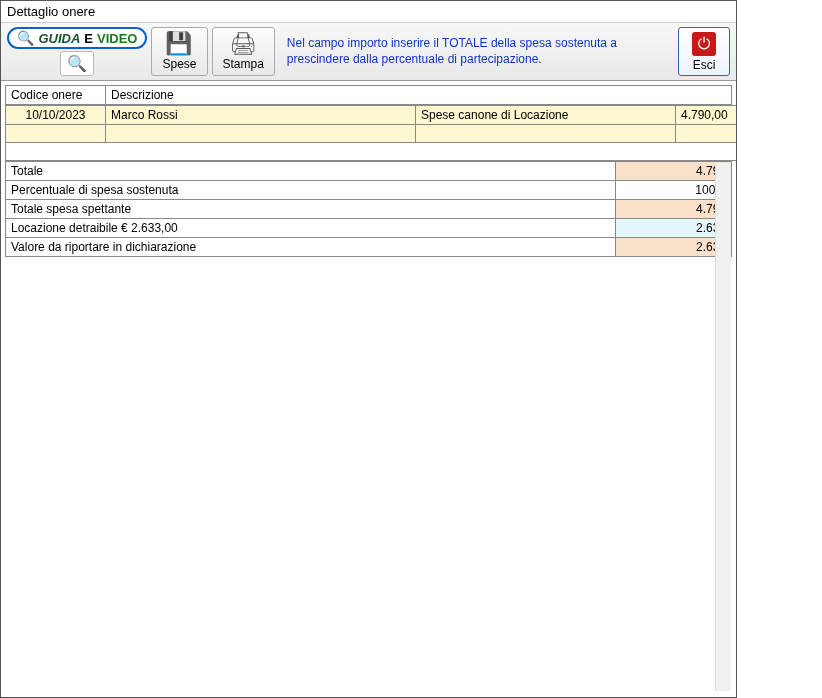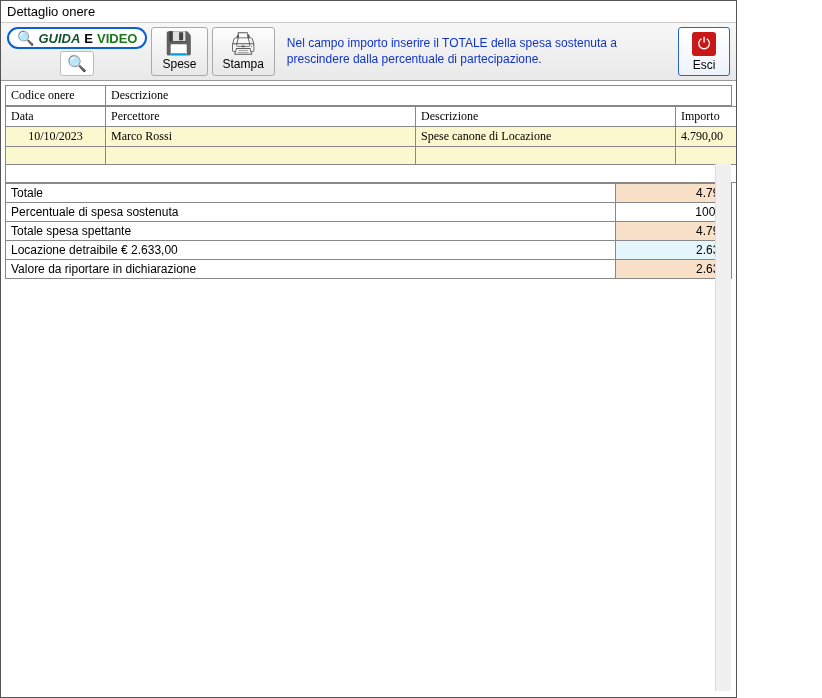--- a/index.html
+++ b/index.html
@@ -101,21 +101,20 @@
     overflow: hidden;
     position: relative;
   }
   .grid-wrap {
     margin: 4px;
   }
   table.grid {
     width: 100%;
     border-collapse: collapse;
     table-layout: fixed;
-    font-family: Liberation Serif, serif;
   }
   table.grid th, table.grid td {
     border: 1px solid #888;
     padding: 2px 5px;
     font-size: 12px;
     height: 18px;
     text-align: left;
     white-space: nowrap;
     overflow: hidden;
   }
@@ -227,26 +226,20 @@
         </table>
 
       <table class="grid">
         <colgroup>
           <col class="col-data">
           <col class="col-perc">
           <col class="col-desc2">
           <col class="col-imp">
         </colgroup>
         <tbody>
-            <tr>
-          <th>Data</th>
-          <th>Percettore</th>
-          <th>Descrizione</th>
-          <th>Importo</th>
-        </tr>
         <tr class="row-yellow">
           <td class="cell-data">10/10/2023</td>
           <td>Marco Rossi</td>
           <td>Spese canone di Locazione</td>
           <td class="cell-importo" id="importo-cell">4.790,00</td>
         </tr>
         <tr class="empty-yellow">
           <td></td>
           <td></td>
           <td></td>

